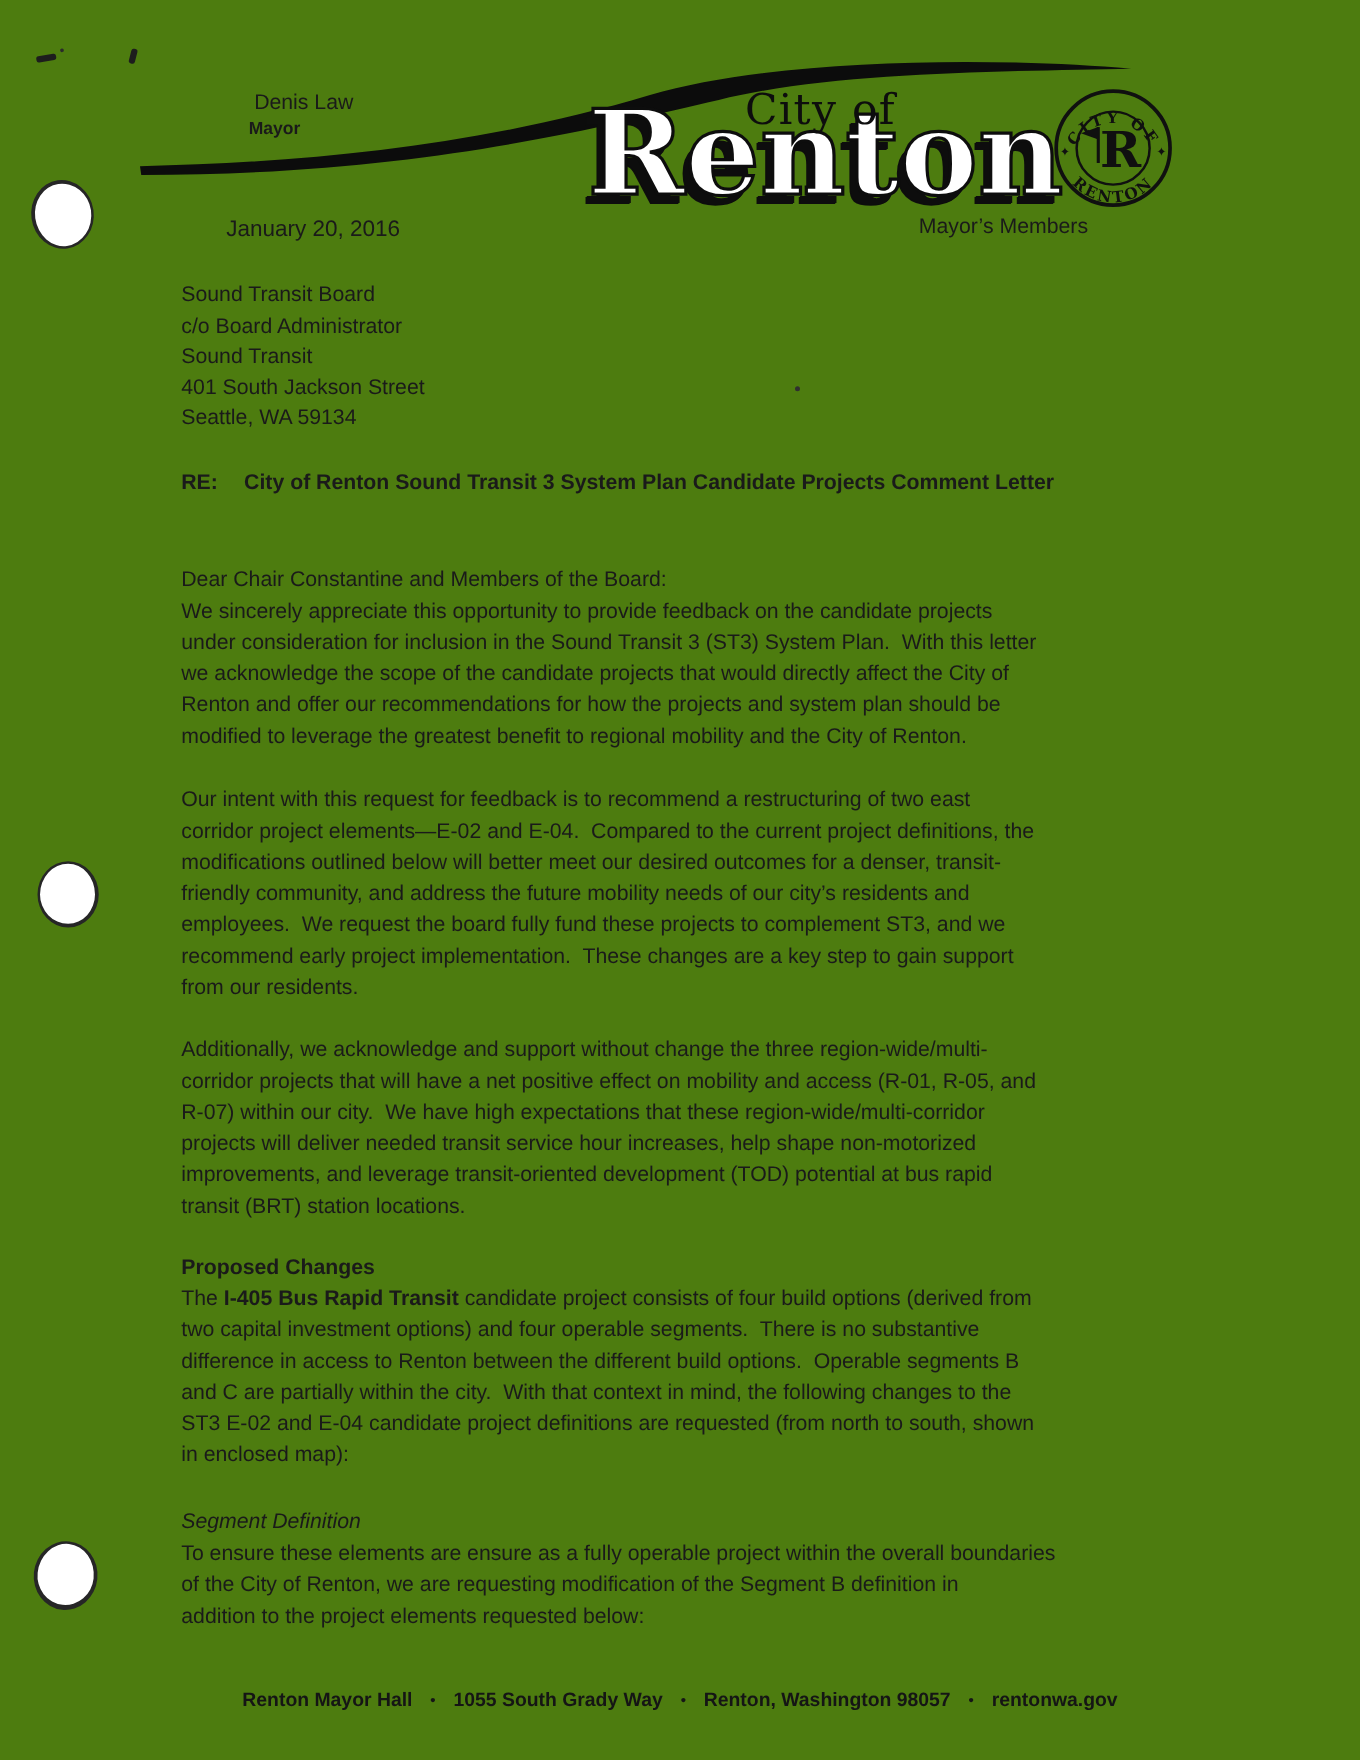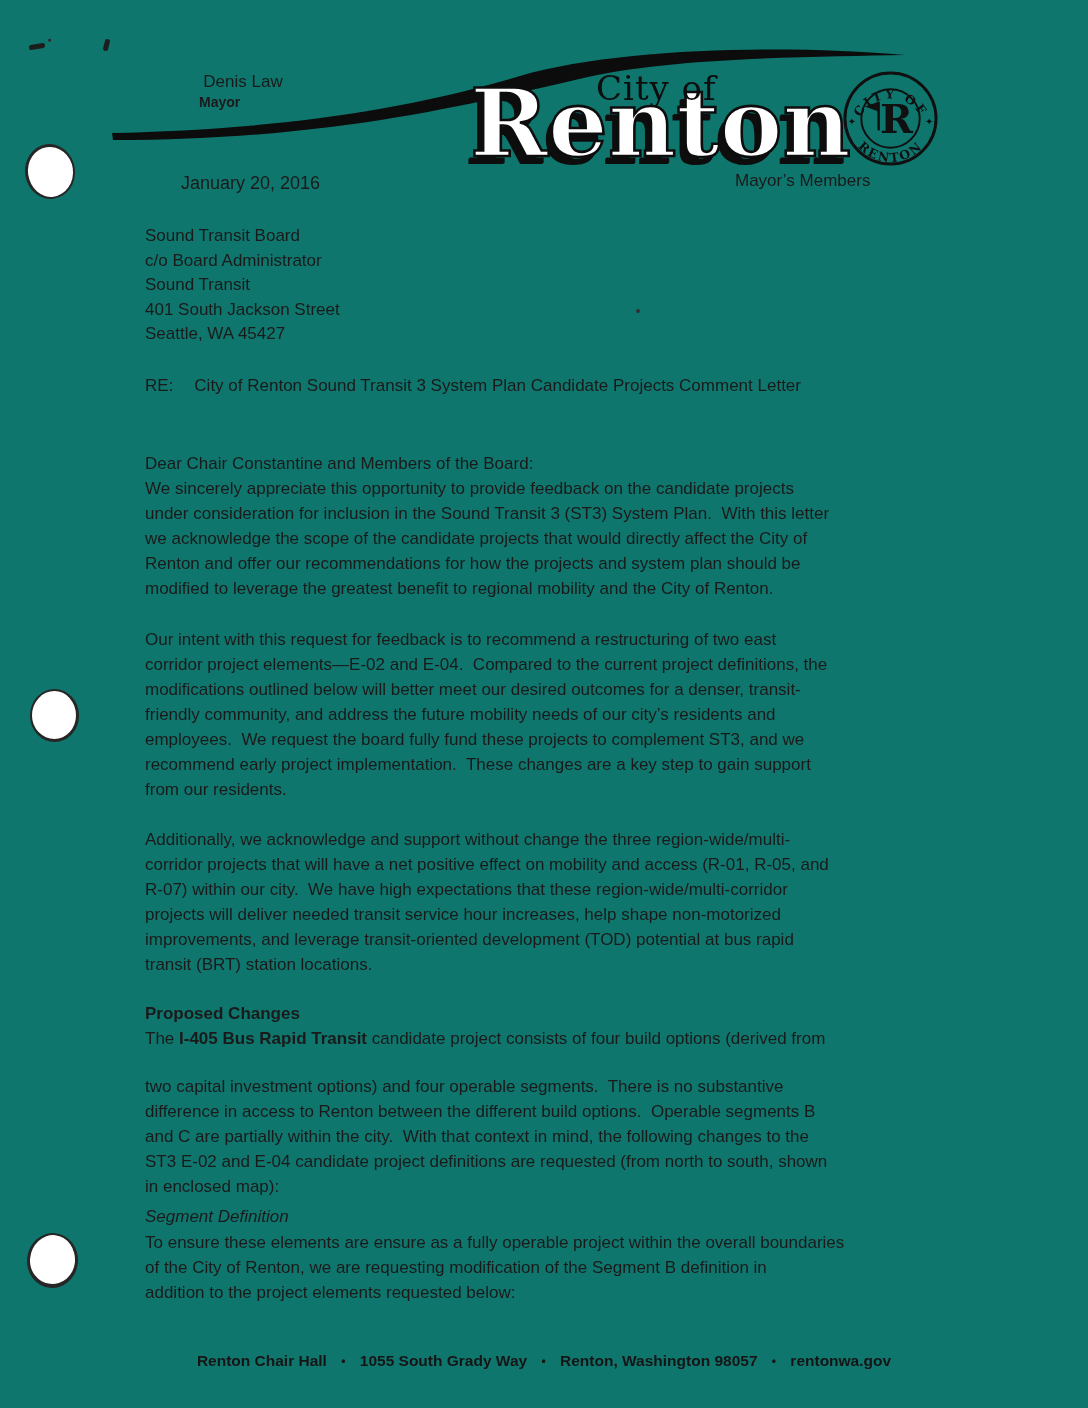--- a/index.html
+++ b/index.html
@@ -1,18 +1,18 @@
 <!DOCTYPE html>
 <html><head>
 <meta charset="utf-8">
 <style>
   html,body { margin:0; padding:0; background:#e8e8e8; }
   .page {
     position:relative; width:1088px; height:1408px; margin:0 auto;
-    background:#0f766e; overflow:hidden;
+    background:#4d7c0f; overflow:hidden;
     font-family:"Liberation Sans", sans-serif; color:#1a1a1a;
   }
 
   
   .speck { position:absolute; background:#1d1d1d; }
   .speck-a { left:29px; top:44px; width:16px; height:5px; transform:rotate(-10deg); border-radius:2px; }
   .speck-a::after { content:""; position:absolute; left:20px; top:-3px; width:3px; height:3px; background:#2a2a2a; border-radius:50%; }
   .speck-b { left:104px; top:39px; width:5px; height:12px; transform:rotate(14deg); border-radius:2px; }
   .speck-c { left:636px; top:309px; width:4px; height:4px; background:#303030; border-radius:50%; }
   .punch { position:absolute; border:2px solid #262626; border-radius:50%; background:#fff; }
@@ -35,30 +35,30 @@
     text-shadow:-5px 7px 0 #0d0d0d, -6px 8px 0 #0d0d0d;
   }
   .seal { position:absolute; left:841px; top:69px; width:99px; height:99px; overflow:visible; }
   .seal text { font-family:"DejaVu Serif", serif; fill:#101010; }
   .mayors-office { position:absolute; left:735px; top:171px; font-size:17px; font-weight:500; }
   .date-line { position:absolute; left:144px; top:173px; font-size:18px; font-weight:500;margin-left:37px; }
 
   
   .block { position:absolute; left:145px; font-size:17px; font-weight:500; line-height:25px; white-space:pre-wrap; margin:0; }
   .recipient { top:224px; line-height:24.5px; }
-  .subject { top:373px; font-weight:400; display:flex; white-space:normal; }
+  .subject { top:373px; font-weight:700; display:flex; white-space:normal; }
   .subject .re-label { margin-right:21px; }
   .salutation { top:424px;margin-top:27px; }
   .p1 { top:476px; }
   .p2 { top:627px; }
   .p3 { top:827px; }
   .heading-bold { top:1001px; font-weight:700; }
   .p4-lead { top:1026px; }
   .p4-lead .b { font-weight:700; }
-  .p4-rest { top:1051px;margin-top:23px; }
+  .p4-rest { top:1051px; }
   .heading-italic { top:1204px; font-style:italic; }
   .p5 { top:1230px; }
 
   
   .footer {
     position:absolute; left:0; top:1352px; width:1088px; text-align:center;
     font-size:15.5px; font-weight:600; color:#151515;
   }
   .footer .dot { margin:0 10px; font-size:12px; vertical-align:1px; }
 </style>
@@ -108,21 +108,21 @@
     <text x="56" y="65" font-size="40" font-weight="bold" text-anchor="middle">R</text>
   </svg>
 
   <div class="mayors-office">Mayor’s Members</div>
   <div class="date-line">January 20, 2016</div>
 
   <div class="block recipient">Sound Transit Board
 c/o Board Administrator
 Sound Transit
 401 South Jackson Street
-Seattle, WA 45427</div>
+Seattle, WA 59134</div>
 
   <div class="block subject">
     <span class="re-label">RE:</span>
     <span>City of Renton Sound Transit 3 System Plan Candidate Projects Comment Letter</span>
   </div>
 
   <div class="block salutation">Dear Chair Constantine and Members of the Board:</div>
 
   <p class="block p1">We sincerely appreciate this opportunity to provide feedback on the candidate projects
 under consideration for inclusion in the Sound Transit 3 (ST3) System Plan.  With this letter
@@ -151,21 +151,21 @@
 and C are partially within the city.  With that context in mind, the following changes to the
 ST3 E-02 and E-04 candidate project definitions are requested (from north to south, shown
 in enclosed map):</p>
 
   <div class="block heading-italic">Segment Definition</div>
   <p class="block p5">To ensure these elements are ensure as a fully operable project within the overall boundaries
 of the City of Renton, we are requesting modification of the Segment B definition in
 addition to the project elements requested below:</p>
 
   <div class="footer">
-    <span>Renton Chair Hall</span>
+    <span>Renton Mayor Hall</span>
     <span class="dot">•</span>
     <span>1055 South Grady Way</span>
     <span class="dot">•</span>
     <span>Renton, Washington 98057</span>
     <span class="dot">•</span>
     <span>rentonwa.gov</span>
   </div>
 
 </div>
 

